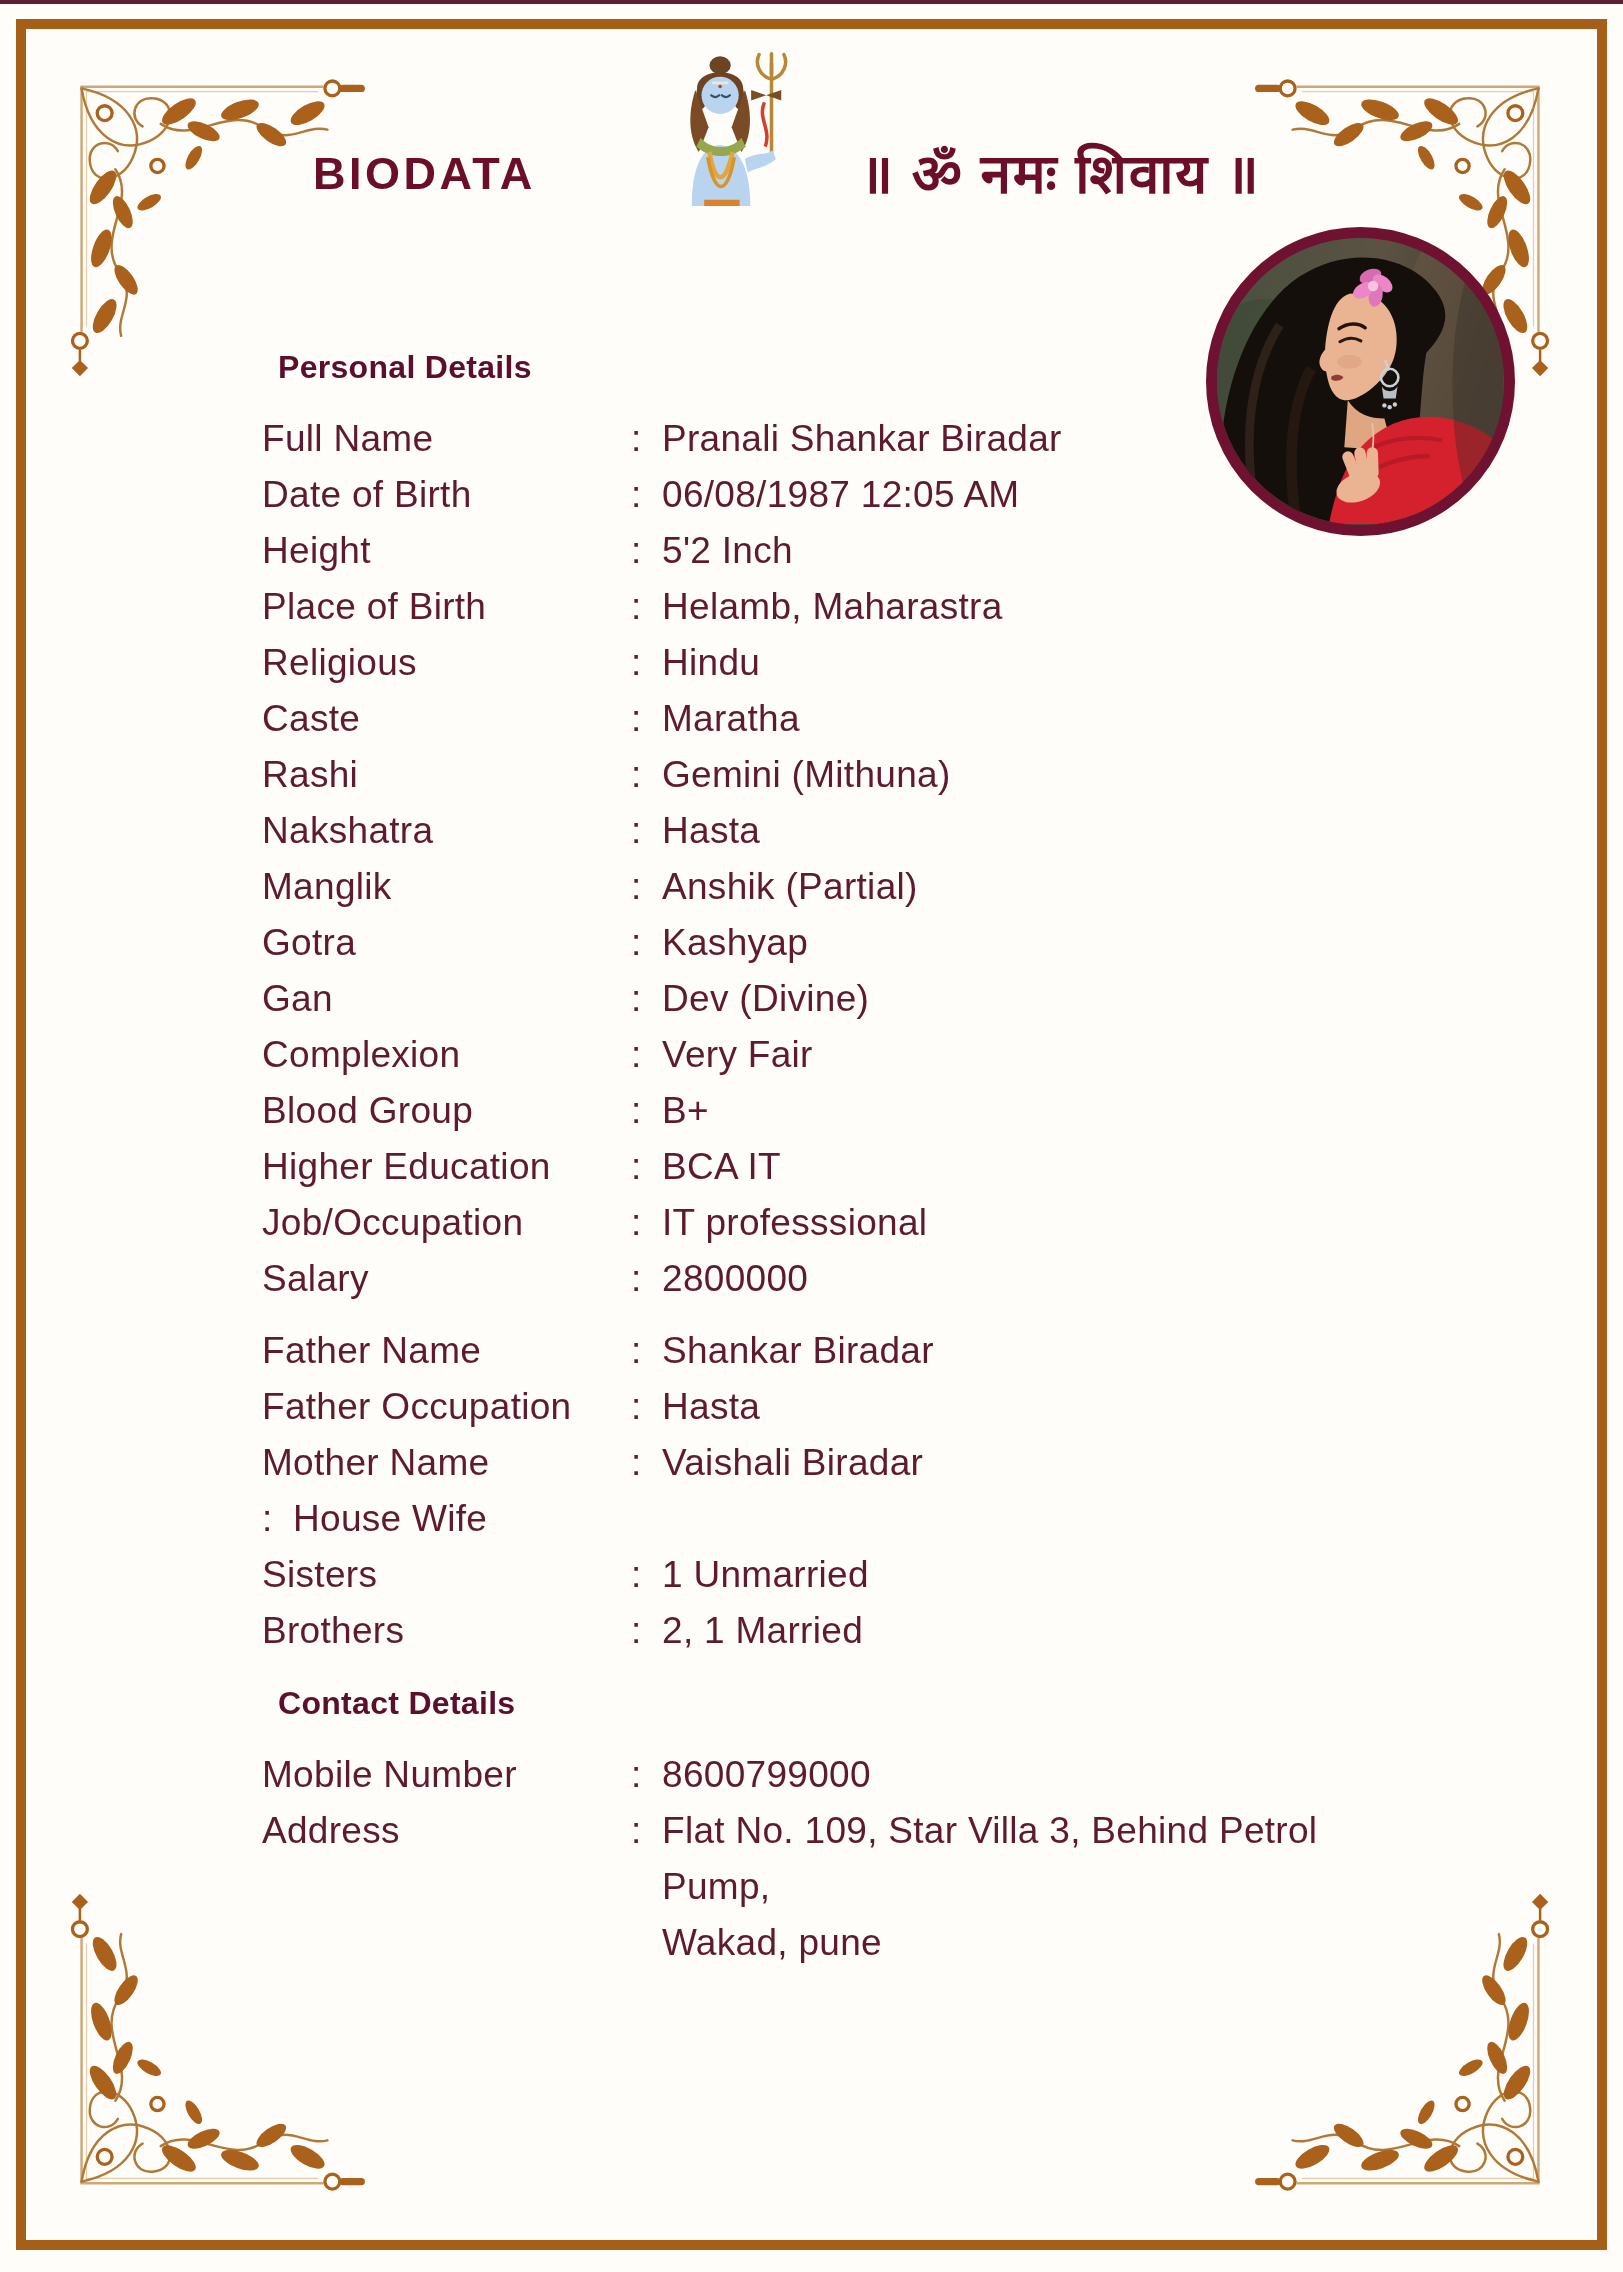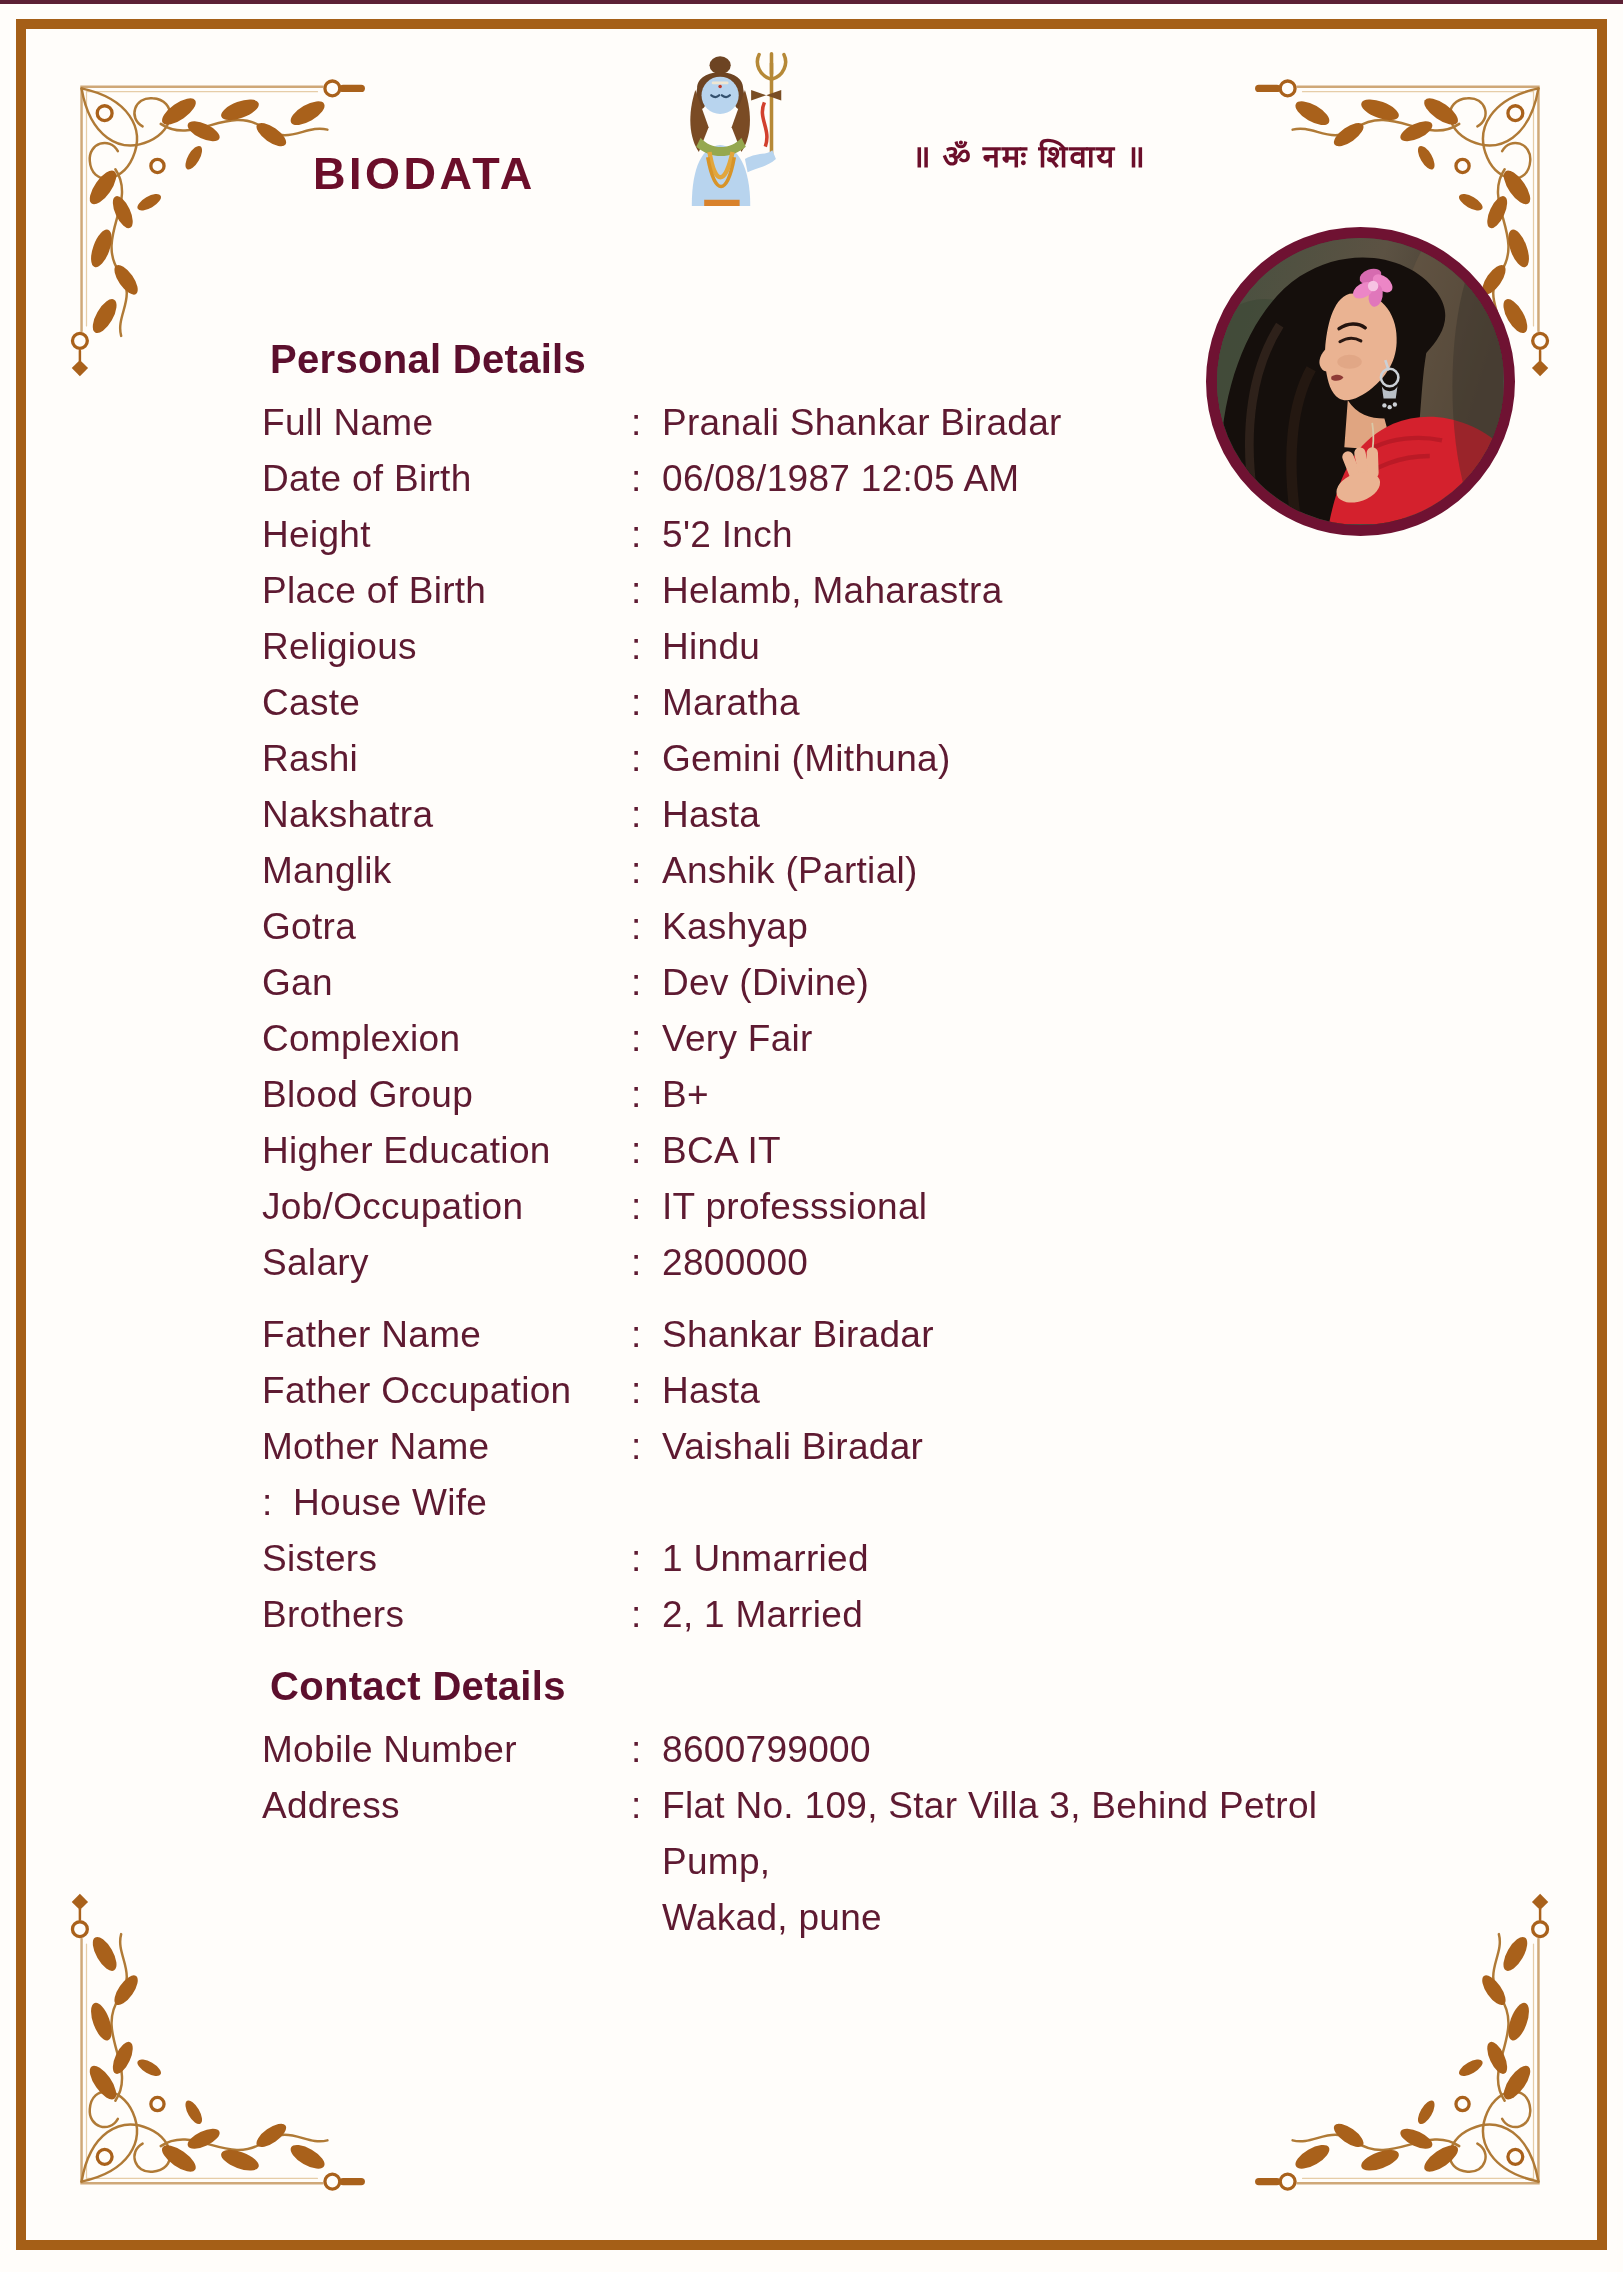--- a/index.html
+++ b/index.html
@@ -19,32 +19,32 @@
   .corner.tl{top:70px;left:70px;}
   .corner.tr{top:70px;right:73px;transform:scaleX(-1);}
   .corner.bl{bottom:73px;left:70px;transform:scaleY(-1);}
   .corner.br{bottom:73px;right:73px;transform:scale(-1,-1);}
   .page-title{
     position:absolute;left:301px;top:136px;margin:12px;
     font-size:45px;font-weight:bold;letter-spacing:3.5px;color:var(--title);
   }
   .shiva{position:absolute;left:663px;top:51px;width:155px;height:155px;}
   .mantra{
-    position:absolute;left:912px;top:134px;
-    font-size:31px;font-weight:700;color:var(--title);letter-spacing:1.7px;
+    position:absolute;left:860px;top:134px;
+    font-size:55px;font-weight:700;color:var(--title);letter-spacing:1.7px;
   }
   .photo{
     position:absolute;left:1206px;top:227px;width:309px;height:309px;
     border-radius:50%;border:11.3px solid var(--photo-border);overflow:hidden;
     background:#4a4a3e;
   }
   .photo svg{display:block;width:286px;height:286px;}
   .content{position:absolute;left:262px;top:323px;width:1073px;}
   .sec-heading{
-    margin:8px;font-size:40px;font-weight:bold;color:var(--heading);
+    margin:16px;font-size:32px;font-weight:bold;color:var(--heading);
     line-height:56px;letter-spacing:0.3px;
   }
   section{margin:0;}
   section + section{margin-top:15.7px;}
   .row{display:flex;align-items:flex-start;min-height:56px;font-size:37px;color:var(--text);letter-spacing:0.3px;}
   .row .label{flex:0 0 369px;line-height:56px;}
   .row .colon{flex:0 0 31px;line-height:56px;}
   .row .value{flex:1;line-height:56px;}
   .row .value .line{line-height:56px;}
 </style>

